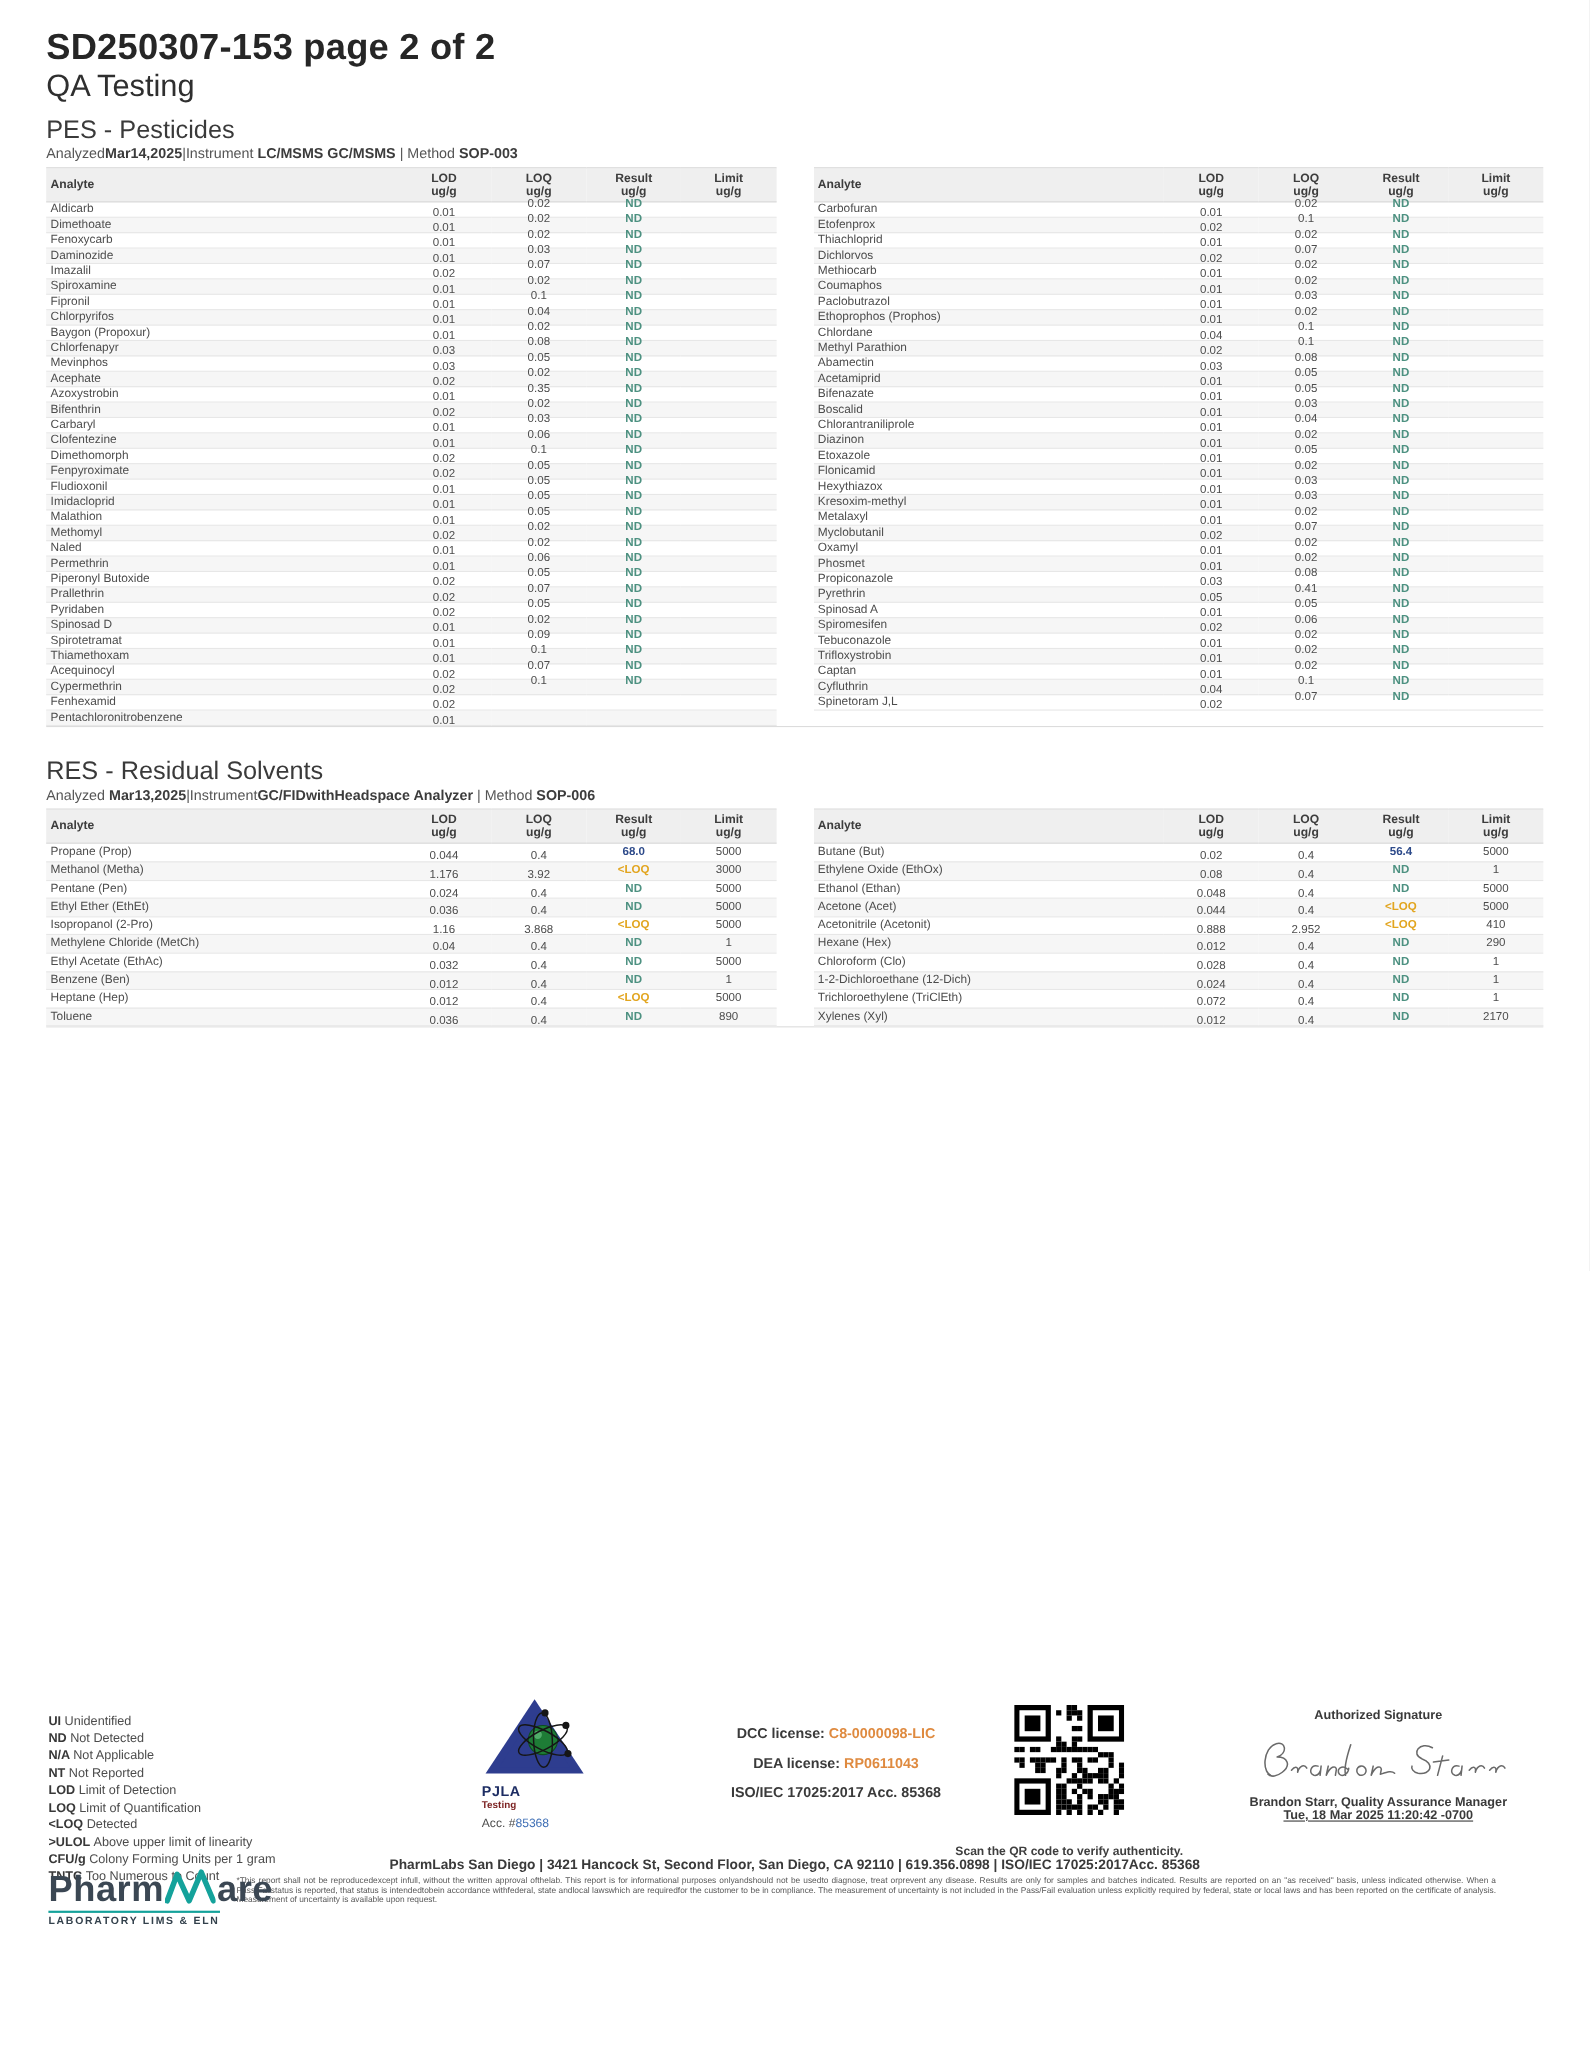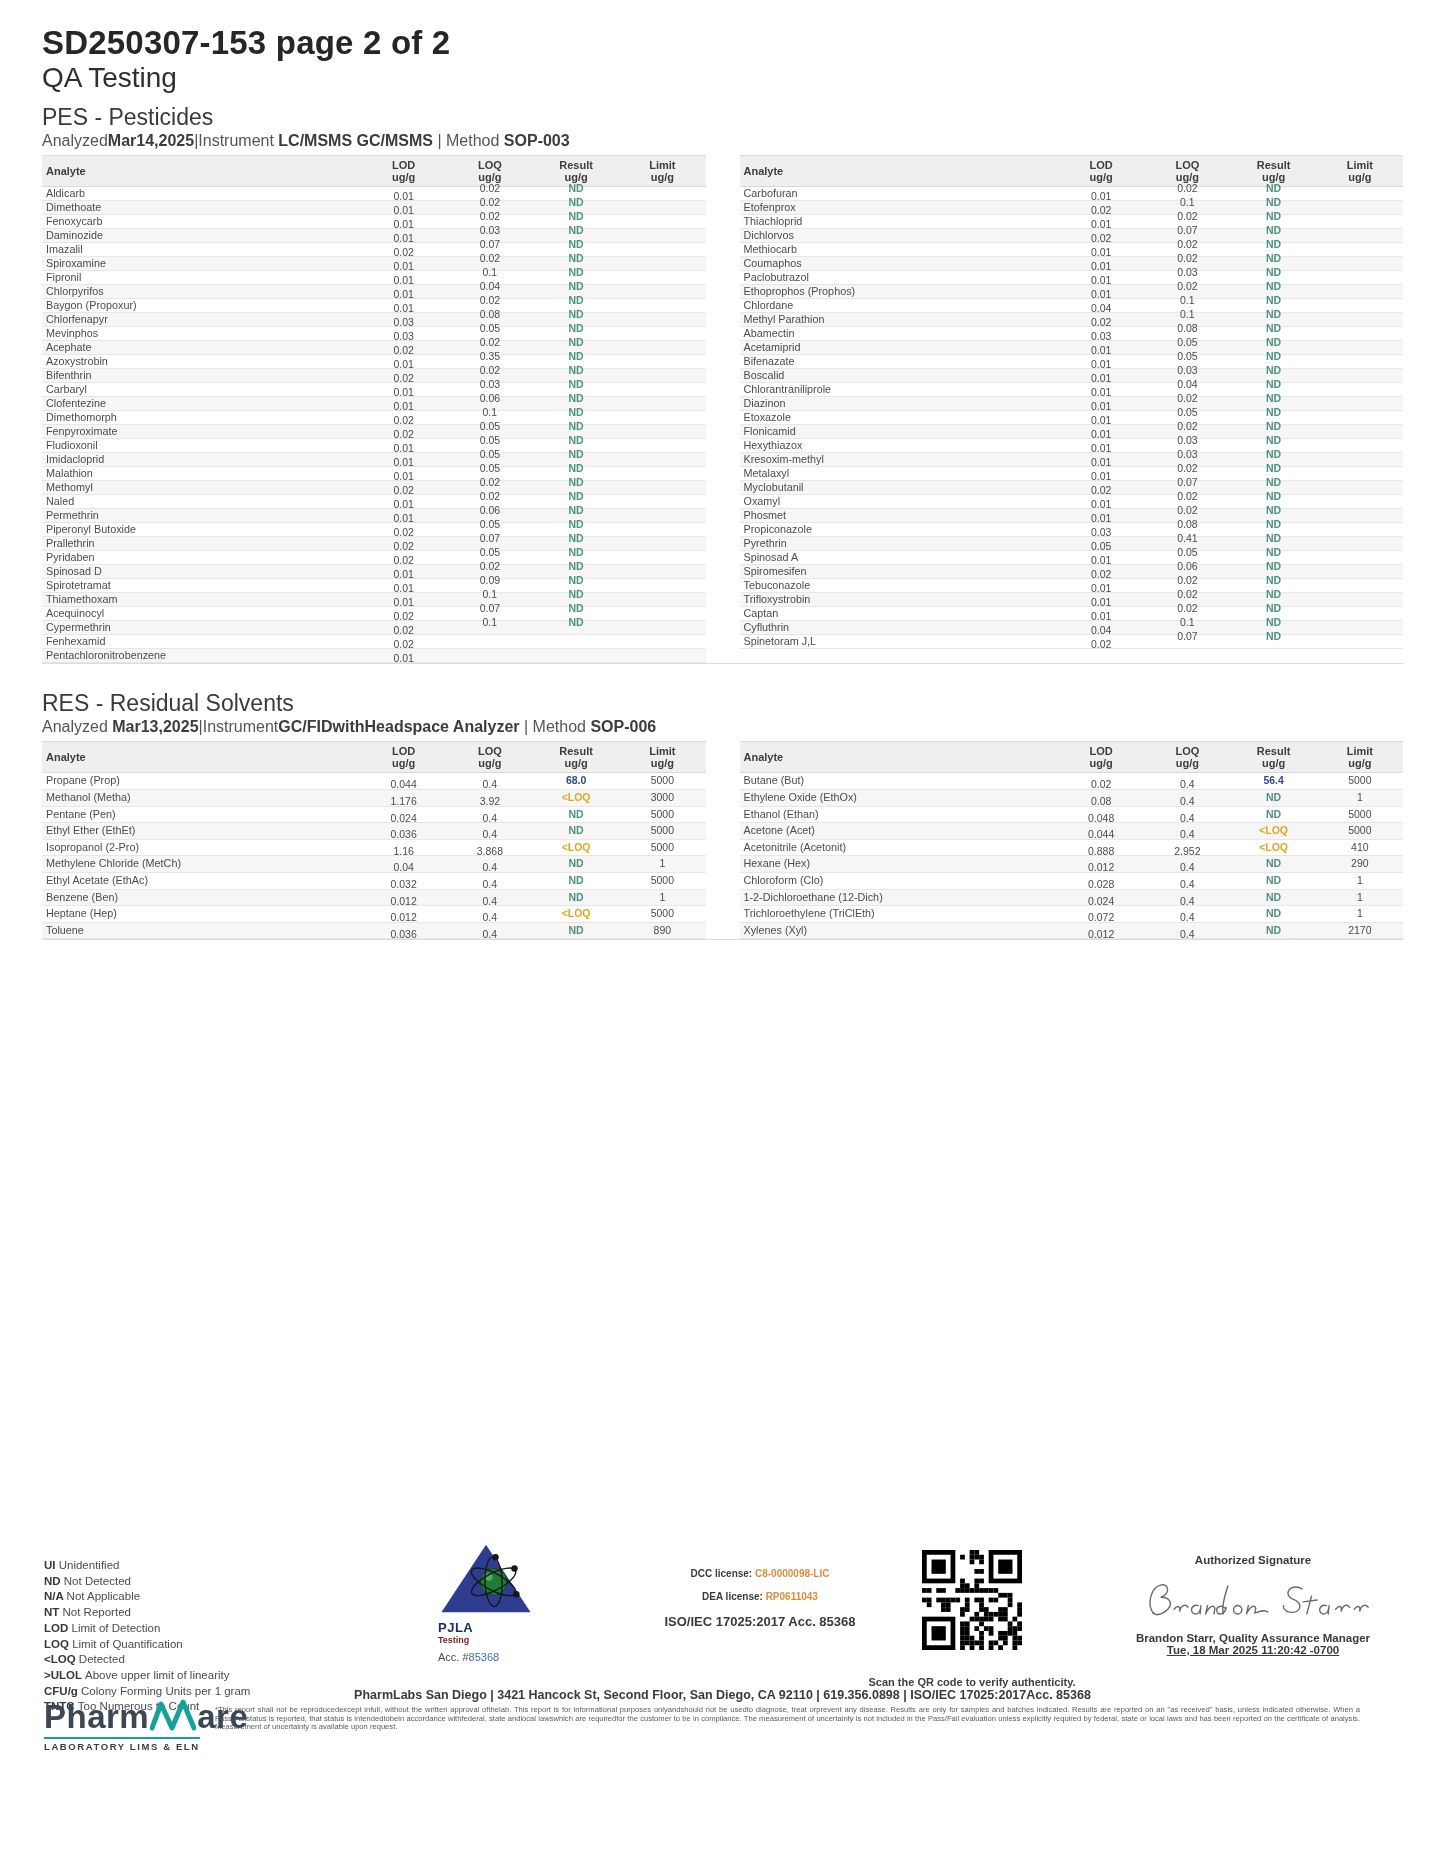--- a/index.html
+++ b/index.html
@@ -11,21 +11,21 @@
   }
   .content { padding:24px 42px 0 42px; }
 
   
   .top-bar { display:flex; justify-content:space-between; align-items:baseline;flex-direction:column; }
   .report-title { font-size:33px; font-weight:700; color:#262626; letter-spacing:.2px; }
   .qa-corner { font-size:28px; font-weight:400; color:#2f2f2f; }
 
   
   .section-title { font-size:23px; font-weight:400; color:#3a3a3a; margin-top:10px; }
-  .section-meta { font-size:16px; color:#555; margin:1px 0 5px 0; white-space:pre-wrap; }
+  .section-meta { font-size:13px; color:#555; margin:1px 0 5px 0; white-space:pre-wrap; }
   .section-meta b { color:#3c3c3c; }
 
   .tables-wrap { display:flex; gap:34px; align-items:flex-start; border-bottom:1px solid #dcdcdc; }
   .tables-wrap.res-wrap { border-bottom:1px solid #dcdcdc; padding-bottom:0; }
   .half { width:50%; }
 
   table.an-table { width:100%; border-collapse:collapse; table-layout:fixed; }
   .an-table col.g-analyte { width:48%; }
   .an-table col.g-val    { width:13%; }
   .an-table thead th {
@@ -63,21 +63,21 @@
   .legend { position:absolute; left:44px; top:18px; line-height:15.7px; color:#4c4c4c; list-style:none; }
   .legend b { color:#383838; }
 
   .pjla { position:absolute; left:438px; top:2px; width:130px; text-align:left; }
   .pjla-name { font-size:13px; font-weight:700; color:#1d2d63; margin-top:2px; letter-spacing:.5px; }
   .pjla-sub  { font-size:9px; font-weight:700; color:#7a1f1f; }
   .pjla-acc  { font-size:11px; color:#4c4c4c; margin-top:6px; }
   .pjla-acc .num { color:#3f6fb5; }
 
   .licenses { position:absolute; left:600px; top:28px; width:320px; text-align:center; color:#3f3f3f; }
-  .licenses .lic-line { font-size:10px; margin-bottom:12px; }
+  .licenses .lic-line { font-size:13px; margin-bottom:12px; }
   .licenses .lic-line b { color:#3a3a3a; }
   .licenses .lic-val { color:#df8a3f; font-weight:700; }
   .licenses .iso { font-size:13px; font-weight:700; color:#3a3a3a; }
 
   .qr-block { position:absolute; left:852px; top:6px; width:240px; text-align:center; }
   .qr-box { display:inline-block; padding:4px; background:#fff; }
   .qr-caption { font-size:11px; color:#3f3f3f; font-weight:700; margin-top:20px; }
 
   .sig-block { position:absolute; left:1108px; top:14px; width:290px; text-align:center; }
   .sig-title { font-size:11.5px; font-weight:700; color:#3a3a3a; }

